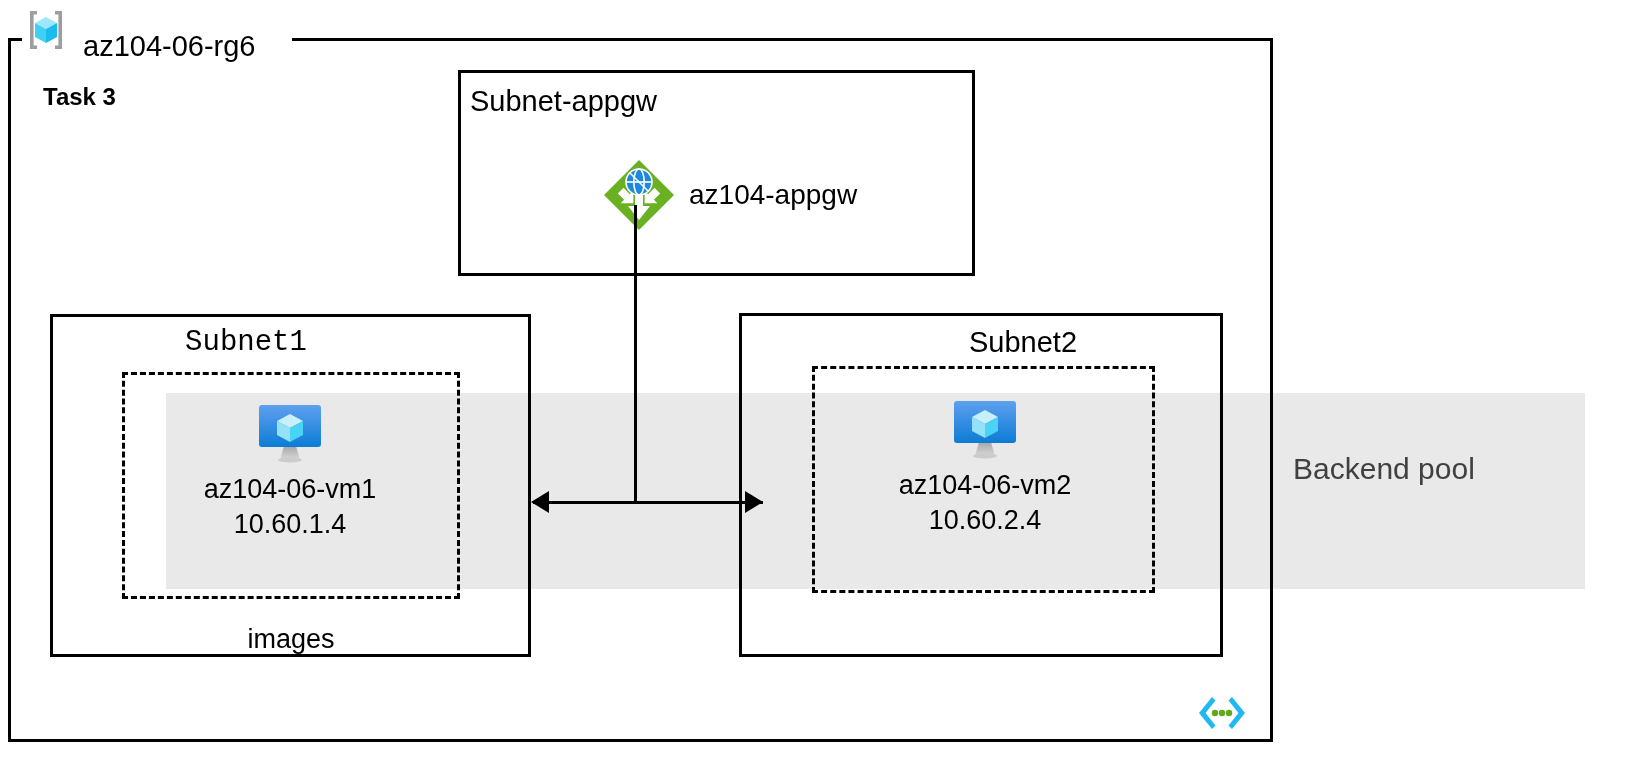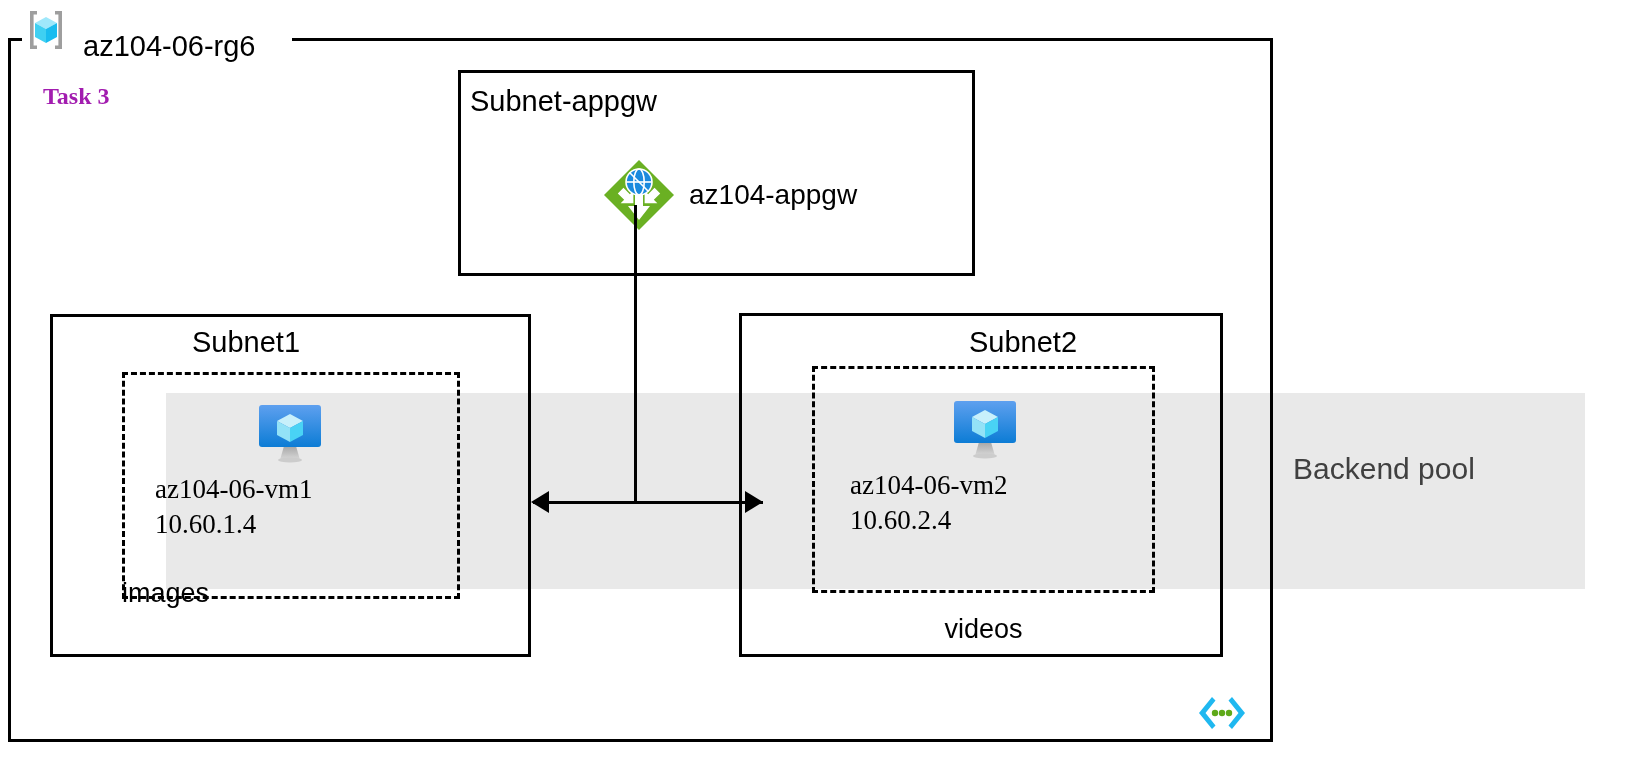--- a/index.html
+++ b/index.html
@@ -79,24 +79,23 @@
     z-index: 5;
     margin-top: 20px;
   }
 
   .task-label {
     position: absolute;
     left: 43px;
     top: 83px;
     font-size: 24px;
     font-weight: bold;
-    color: #a21caf;
-    white-space: nowrap;
-    z-index: 5;
-    font-family: Liberation Serif, serif;
+    color: #000000;
+    white-space: nowrap;
+    z-index: 5;
   }
 
   
   .subnet-box {
     position: absolute;
     border: 3px solid #000000;
     box-sizing: border-box;
     background: transparent;
     z-index: 3;
   }
@@ -105,49 +104,49 @@
   #subnet2-box      { left: 739px; top: 313px; width: 484px; height: 344px; }
 
   .subnet-title {
     position: absolute;
     font-size: 29px;
     color: #000000;
     white-space: nowrap;
     z-index: 5;
   }
   #subnet-appgw-title { left: 470px; top: 85px; }
-  #subnet1-title      { left: 50px;  top: 326px; width: 392px; text-align: center; }
+  #subnet1-title      { left: 50px;  top: 326px; width: 392px; text-align: center; font-family: Liberation Mono, monospace; }
   #subnet2-title      { left: 739px; top: 326px; width: 568px; text-align: center; }
 
   
   .dashed-box {
     position: absolute;
     border: 3px dashed #000000;
     box-sizing: border-box;
     background: transparent;
     z-index: 4;
   }
   #dashed1 { left: 122px; top: 372px; width: 338px; height: 227px; }
   #dashed2 { left: 812px; top: 366px; width: 343px; height: 227px; }
 
   .group-label {
     position: absolute;
     font-size: 27px;
     color: #000000;
     white-space: nowrap;
     z-index: 5;
   }
-  #group-label-1 { left: 122px; top: 578px; width: 338px; }
+  #group-label-1 { left: 122px; top: 624px; width: 338px; text-align: center; }
   #group-label-2 { left: 812px; top: 614px; width: 343px; text-align: center; }
 
   
   .vm-node {
     position: absolute;
     z-index: 5;
-    font-family: Liberation Serif, serif;
+    text-align: center;
   }
   #vm1-node { left: 155px; top: 400px; width: 270px; }
   #vm2-node { left: 850px; top: 396px; width: 270px; }
   .vm-icon {
     display: block;
     margin: 0 auto;
     width: 70px;
     height: 64px;
   }
   .vm-text {
@@ -330,21 +329,20 @@
       <ellipse cx="35" cy="60" rx="12" ry="2.6" fill="#cccccc"></ellipse>
       <rect x="4" y="5" width="62" height="42" rx="3" fill="url(#vmScreen2)"></rect>
       <path d="M35 14 L48 21 L35 28 L22 21 Z" fill="#c8f0fb"></path>
       <path d="M22 21 L35 28 L35 42 L22 35 Z" fill="#93e2f7"></path>
       <path d="M48 21 L35 28 L35 42 L48 35 Z" fill="#49d3f5"></path>
     </svg>
     <div class="vm-text">az104-06-vm2</div>
     <div class="vm-text" style="margin-top:0">10.60.2.4</div>
   </div>
 
-  <div class="group-label" id="group-label-2">videos</div>
 
   <div class="conn-vert"></div>
   <div class="conn-horiz"></div>
   <div class="arrow-head" id="arrow-left"></div>
   <div class="arrow-head" id="arrow-right"></div>
 
   <div class="code-icon">
     <svg viewBox="0 0 52 40" width="52" height="40" aria-hidden="true">
       <path d="M16 4 L19.5 7.5 L9.5 20 L19.5 32.5 L16 36 L3 20 Z" fill="#1fb8f0"></path>
       <path d="M36 4 L32.5 7.5 L42.5 20 L32.5 32.5 L36 36 L49 20 Z" fill="#1fb8f0"></path>

